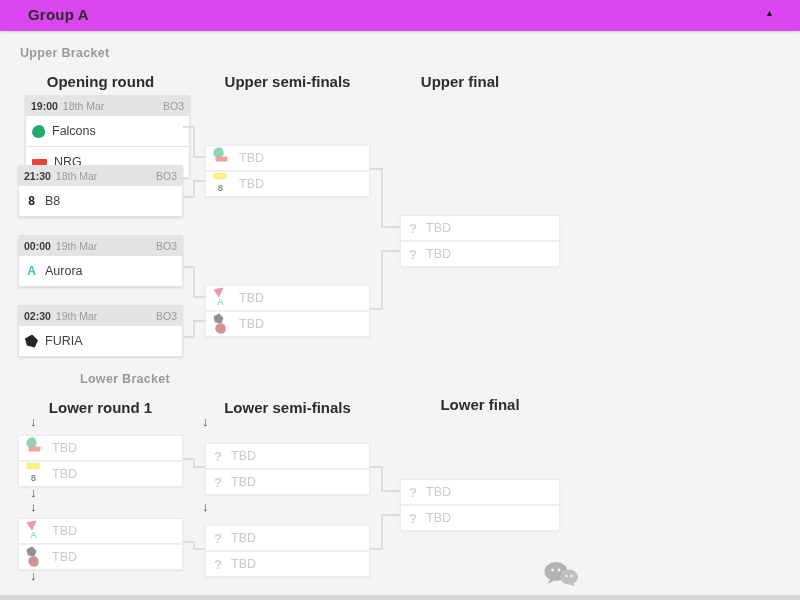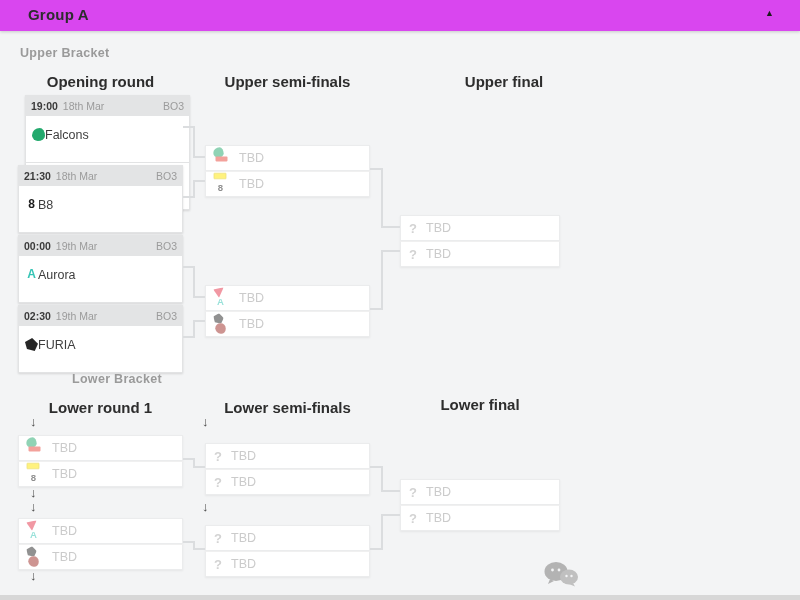--- a/index.html
+++ b/index.html
@@ -12,22 +12,22 @@
   .caret{position:absolute;right:26px;top:8px;font-size:9px;color:#1d1d1d;cursor:pointer;}
   
   .section-label{position:absolute;font-size:12.5px;font-weight:bold;color:#9a9a9a;letter-spacing:.3px;}
   .colhead{position:absolute;font-size:15px;font-weight:bold;color:#2d2d2d;text-align:center;}
   
   .match{position:absolute;width:165px;box-shadow:0 1px 2px rgba(0,0,0,.12);cursor:pointer;}
   .match-header{height:21px;background:#e3e4e5;display:flex;align-items:center;padding:0 6px;font-size:10.5px;box-sizing:border-box;}
   .mh-time{font-weight:bold;color:#3a3a3a;}
   .mh-date{color:#9b9b9b;margin-left:5px;}
   .mh-format{margin-left:auto;color:#9b9b9b;}
-  .team-row{height:22px;background:#fff;border:1px solid #e2e3e4;border-top:none;display:flex;
-            padding:12px 6px;font-size:12.5px;color:#3e3e3e;box-sizing:content-box;}
+  .team-row{height:22px;background:#fff;border:1px solid #e2e3e4;border-top:none;display:flex;align-items:center;
+            padding:4px 6px;font-size:12.5px;color:#3e3e3e;gap:7px;box-sizing:content-box;}
   
   .tbd-card{position:absolute;width:165px;box-shadow:0 1px 2px rgba(0,0,0,.06);cursor:pointer;}
   .tbd-card.final{width:160px;}
   .tbd-row{height:24px;background:#fff;border:1px solid #ebeced;display:flex;align-items:center;
            padding:0 6px;font-size:12.5px;color:#cbcbcb;gap:7px;}
   .tbd-row + .tbd-row{border-top:1px solid #f0f0f0;}
   
   .logo{width:13px;height:13px;display:inline-block;flex:none;font-weight:bold;font-size:12px;line-height:13px;text-align:center;}
   .lg-blob{border-radius:60% 40% 55% 45%/55% 60% 40% 45%;}
   .lg-word{width:15px;height:6px;border-radius:1px;}
@@ -55,21 +55,21 @@
 <div class="stage">
 
   <div class="topbar">
     <div class="group-title">Group A</div>
     <div class="caret">▲</div>
   </div>
 
   <div class="section-label" style="left:20px;top:46px;">Upper Bracket</div>
   <div class="colhead" style="left:18px;top:73px;width:165px;">Opening round</div>
   <div class="colhead" style="left:205px;top:73px;width:165px;">Upper semi-finals</div>
-  <div class="colhead" style="left:424px;top:73px;width:160px;">Upper final</div>
+  <div class="colhead" style="left:380px;top:73px;width:160px;">Upper final</div>
 
   <div class="match" style="left:25px;top:95px;">
     <div class="match-header">
       <span class="mh-time">19:00</span>
       <span class="mh-date">18th Mar</span>
       <span class="mh-format">BO3</span>
     </div>
     <div class="team-row">
       <span class="logo lg-blob" style="background: rgb(35, 169, 109);"></span>
       <span>Falcons</span>
@@ -173,21 +173,21 @@
   <div class="hline" style="left:183px;top:336px;width:11px;"></div>
   <div class="vline" style="left:193px;top:320px;height:18px;"></div>
   <div class="hline" style="left:193px;top:320px;width:12px;"></div>
   <div class="hline" style="left:370px;top:168px;width:12px;"></div>
   <div class="vline" style="left:381px;top:168px;height:60px;"></div>
   <div class="hline" style="left:381px;top:226px;width:19px;"></div>
   <div class="hline" style="left:370px;top:308px;width:12px;"></div>
   <div class="vline" style="left:381px;top:250px;height:60px;"></div>
   <div class="hline" style="left:381px;top:250px;width:19px;"></div>
 
-  <div class="section-label" style="left:24px;top:372px;padding-left:48px;">Lower Bracket</div>
+  <div class="section-label" style="left:32px;top:372px;padding-left:48px;">Lower Bracket</div>
   <div class="colhead" style="left:18px;top:399px;width:165px;">Lower round 1</div>
   <div class="colhead" style="left:205px;top:399px;width:165px;">Lower semi-finals</div>
   <div class="colhead" style="left:400px;top:396px;width:160px;">Lower final</div>
 
   <div class="drop-arrow" style="left:30px;top:415px;">↓</div>
   <div class="drop-arrow" style="left:30px;top:486px;">↓</div>
   <div class="drop-arrow" style="left:30px;top:500px;">↓</div>
   <div class="drop-arrow" style="left:30px;top:569px;">↓</div>
   <div class="drop-arrow" style="left:202px;top:415px;">↓</div>
   <div class="drop-arrow" style="left:202px;top:500px;">↓</div>

